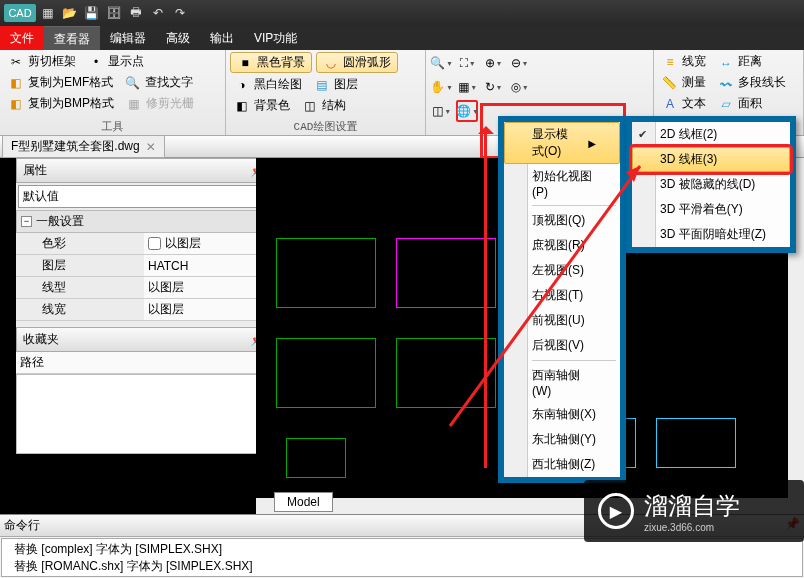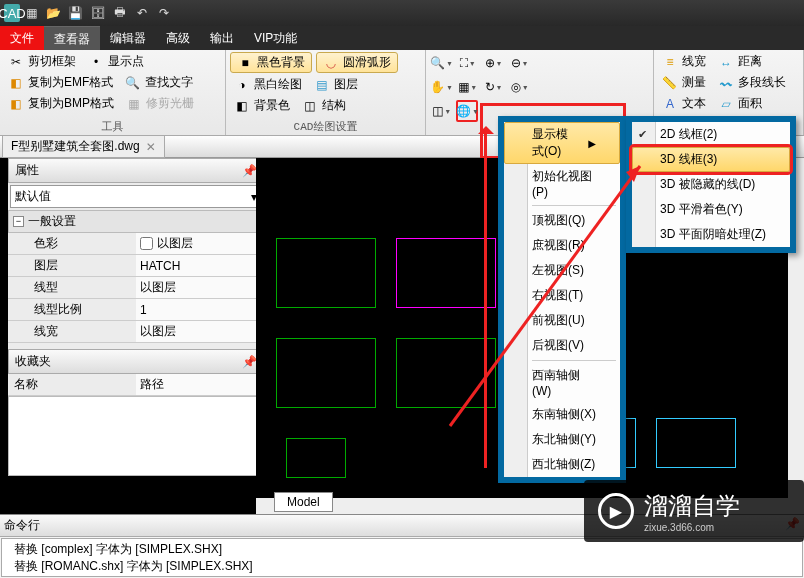--- a/index.html
+++ b/index.html
@@ -1,19 +1,19 @@
 <!DOCTYPE html>
 <html><head>
 <meta charset="utf-8">
 <style>
 * { margin: 0; padding: 0; box-sizing: border-box; font-family: "Microsoft YaHei", SimSun, sans-serif; font-size: 12px; }
 body { width: 804px; height: 578px; background: #2a2a2a; overflow: hidden; position: relative; }
 
 .titlebar { height: 26px; background: linear-gradient(#3a3a3a,#282828); display: flex; align-items: center; padding: 0 4px; gap: 4px; }
-.titlebar .appicon { width: 16px; height: 18px; background: #4aa; color: #fff; font-size: 13px; display: flex; align-items: center; justify-content: center; border-radius: 2px; }
+.titlebar .appicon { width: 32px; height: 18px; background: #4aa; color: #fff; font-size: 11px; display: flex; align-items: center; justify-content: center; border-radius: 2px; }
 .titlebar .qat { display: flex; gap: 6px; align-items: center; }
 .titlebar .qat span { width: 16px; height: 16px; display: flex; align-items: center; justify-content: center; color: #ddd; cursor: pointer; }
 
 .menubar { height: 24px; background: #2a2a2a; display: flex; }
 .tab { padding: 4px 10px; color: #fff; cursor: pointer; }
 .tab.file { background: #e11; }
 .tab.active { background: #555; border-top: 1px solid #666; }
 
 .ribbon { height: 86px; background: linear-gradient(#f5f5f5,#e8e8e8); display: flex; border-bottom: 1px solid #aaa; position: relative; }
 .ribbon-group { border-right: 1px solid #bbb; padding: 2px 4px 0 4px; display: flex; flex-direction: column; }
@@ -26,21 +26,21 @@
 .iconbtn { width: 22px; height: 22px; display: flex; align-items: center; justify-content: center; cursor: pointer; border-radius: 2px; }
 .dd::after { content: "▾"; font-size: 8px; margin-left: 2px; color: #555; }
 .last-box { border: 3px solid #e22; position: absolute; left: 480px; top: 53px; width: 146px; height: 56px; pointer-events: none; }
 .red-dd { border: 2px solid #e22; }
 
 .doc-tab-bar { height: 22px; background: linear-gradient(#fefefe,#dcdcdc); display: flex; align-items: center; border-bottom: 1px solid #999; }
 .doc-tab { padding: 2px 8px; border: 1px solid #aaa; background: #eee; display: flex; align-items: center; gap: 6px; margin-left: 2px; }
 .doc-tab .x { color: #888; cursor: pointer; }
 
 .workspace { position: absolute; top: 158px; left: 0; right: 0; bottom: 64px; background: #000; }
-.prop-panel { position: absolute; left: 8px; top: 0; width: 256px; background: #ececec; display: flex; flex-direction: column; }
+.prop-panel { position: absolute; left: 16px; top: 0; width: 256px; background: #ececec; display: flex; flex-direction: column; }
 .panel-hdr { background: linear-gradient(#fafafa,#ddd); padding: 3px 6px; border: 1px solid #aaa; display: flex; justify-content: space-between; align-items: center; }
 .panel-hdr .pin { color: #555; }
 .combo { background: #fff; border: 1px solid #999; padding: 2px 4px; margin: 2px; display: flex; justify-content: space-between; align-items: center; }
 .category { background: #e4e4e4; border: 1px solid #bbb; padding: 2px 4px; display: flex; align-items: center; gap: 4px; }
 .category .exp { width: 11px; height: 11px; border: 1px solid #888; background: #fff; display: flex; align-items: center; justify-content: center; font-size: 9px; line-height: 1; }
 .prow { display: flex; border-bottom: 1px solid #ccc; }
 .prow .k { width: 128px; padding: 2px 4px 2px 26px; background: #ececec; }
 .prow .v { flex: 1; padding: 2px 4px; background: #fafafa; display: flex; align-items: center; gap: 4px; }
 .fav-hdr .k { padding-left: 6px; font-weight: normal; }
 .fav-body { background: #fff; height: 80px; border: 1px solid #bbb; }
@@ -264,34 +264,29 @@
       </div>
     <div class="prow">
         <div class="k">图层</div>
         <div class="v">HATCH</div>
       </div>
     <div class="prow">
         <div class="k">线型</div>
         <div class="v">以图层</div>
       </div>
     <div class="prow">
-        <div class="k">线型比例</div>
-        <div class="v">1</div>
-      </div>
-    <div class="prow">
         <div class="k">线宽</div>
         <div class="v">以图层</div>
       </div>
 
     <div class="panel-hdr" style="margin-top:6px">
       <span>收藏夹</span>
       <span class="pin">📌</span>
     </div>
     <div class="prow fav-hdr">
-      <div class="k">名称</div>
       <div class="v">路径</div>
     </div>
     <div class="fav-body"></div>
   </div>
 
   <div class="canvas">
     <div class="dwg" style="left:20px;top:80px;width:100px;height:70px"></div>
     <div class="dwg" style="left:140px;top:80px;width:100px;height:70px;border-color:#f0f"></div>
     <div class="dwg" style="left:20px;top:180px;width:100px;height:70px"></div>
     <div class="dwg" style="left:140px;top:180px;width:100px;height:70px"></div>

